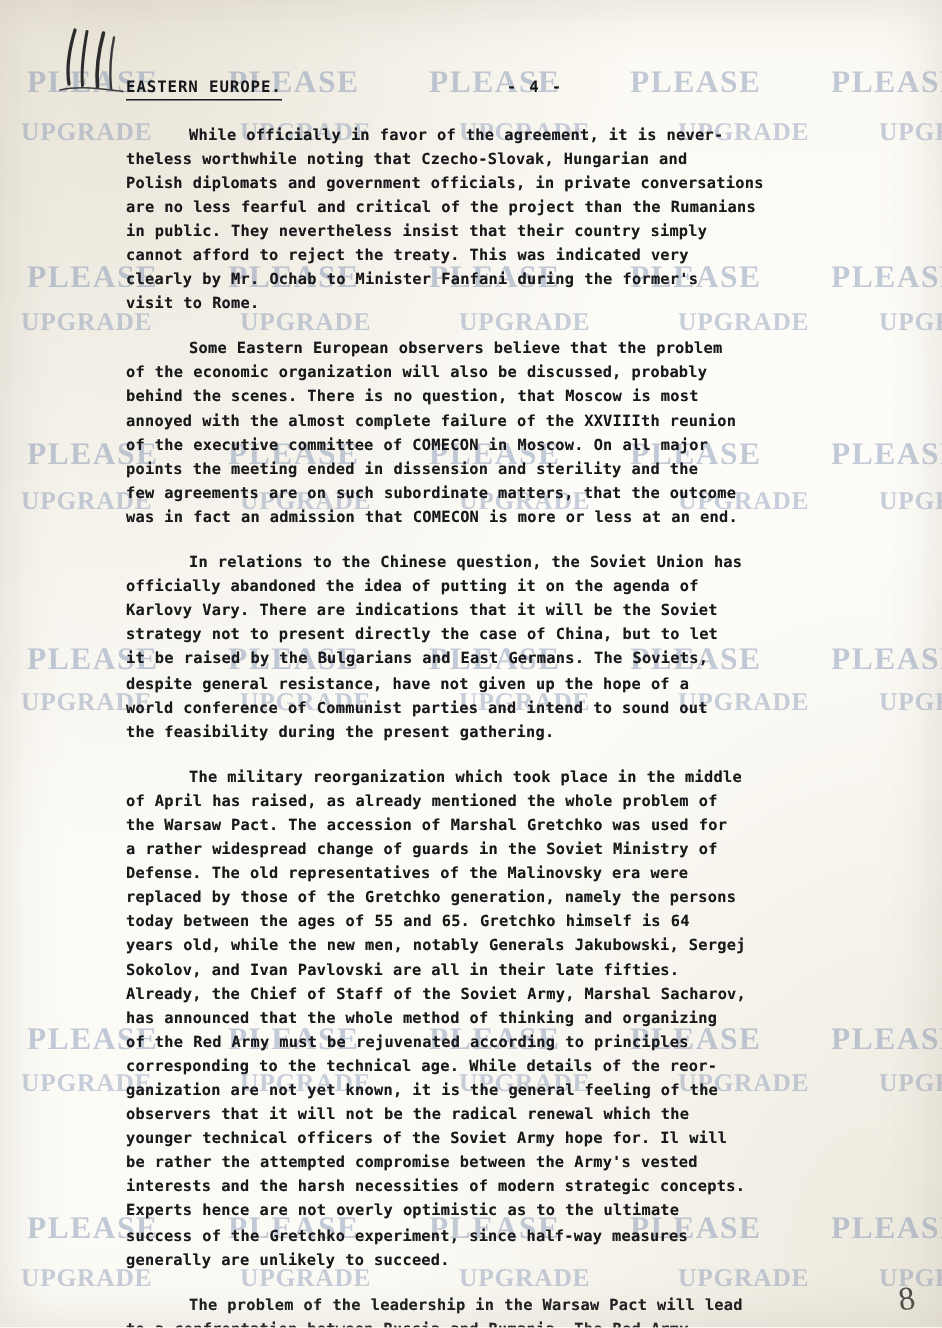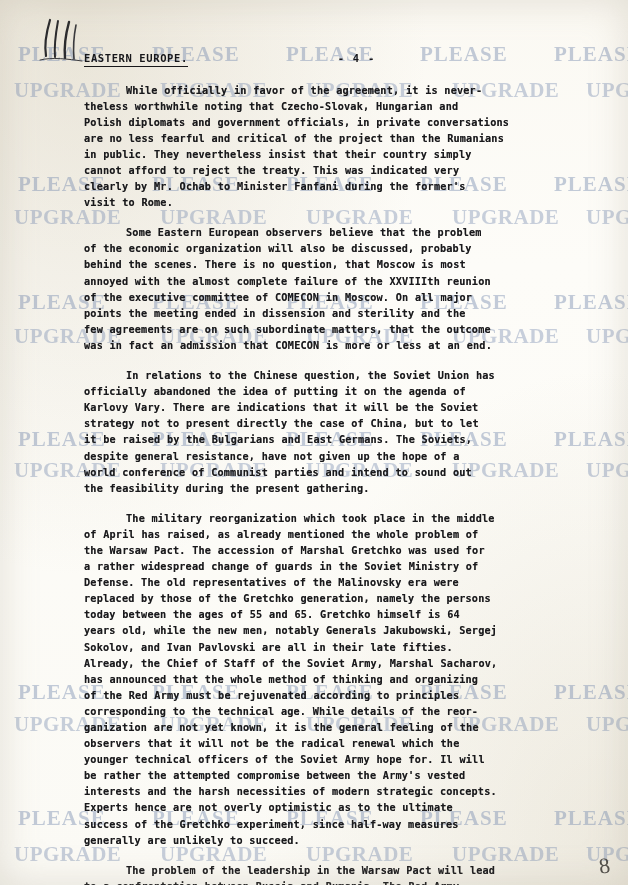--- a/index.html
+++ b/index.html
@@ -40,21 +40,21 @@
   .wm {
     position: absolute;
     font-family: "Liberation Serif", serif;
     font-weight: bold;
     letter-spacing: 1px;
     color: rgba(120,140,175,0.30);
     white-space: nowrap;
     font-size: 21px;
   }
   .wm.small {
-    font-size: 21px;
+    font-size: 17px;
     letter-spacing: 0.5px;
     color: rgba(120,140,175,0.27);
   }
   
   .doc {
     position: absolute;
     left: 84px;
     top: 52px;
     width: 478px;
     z-index: 3;

